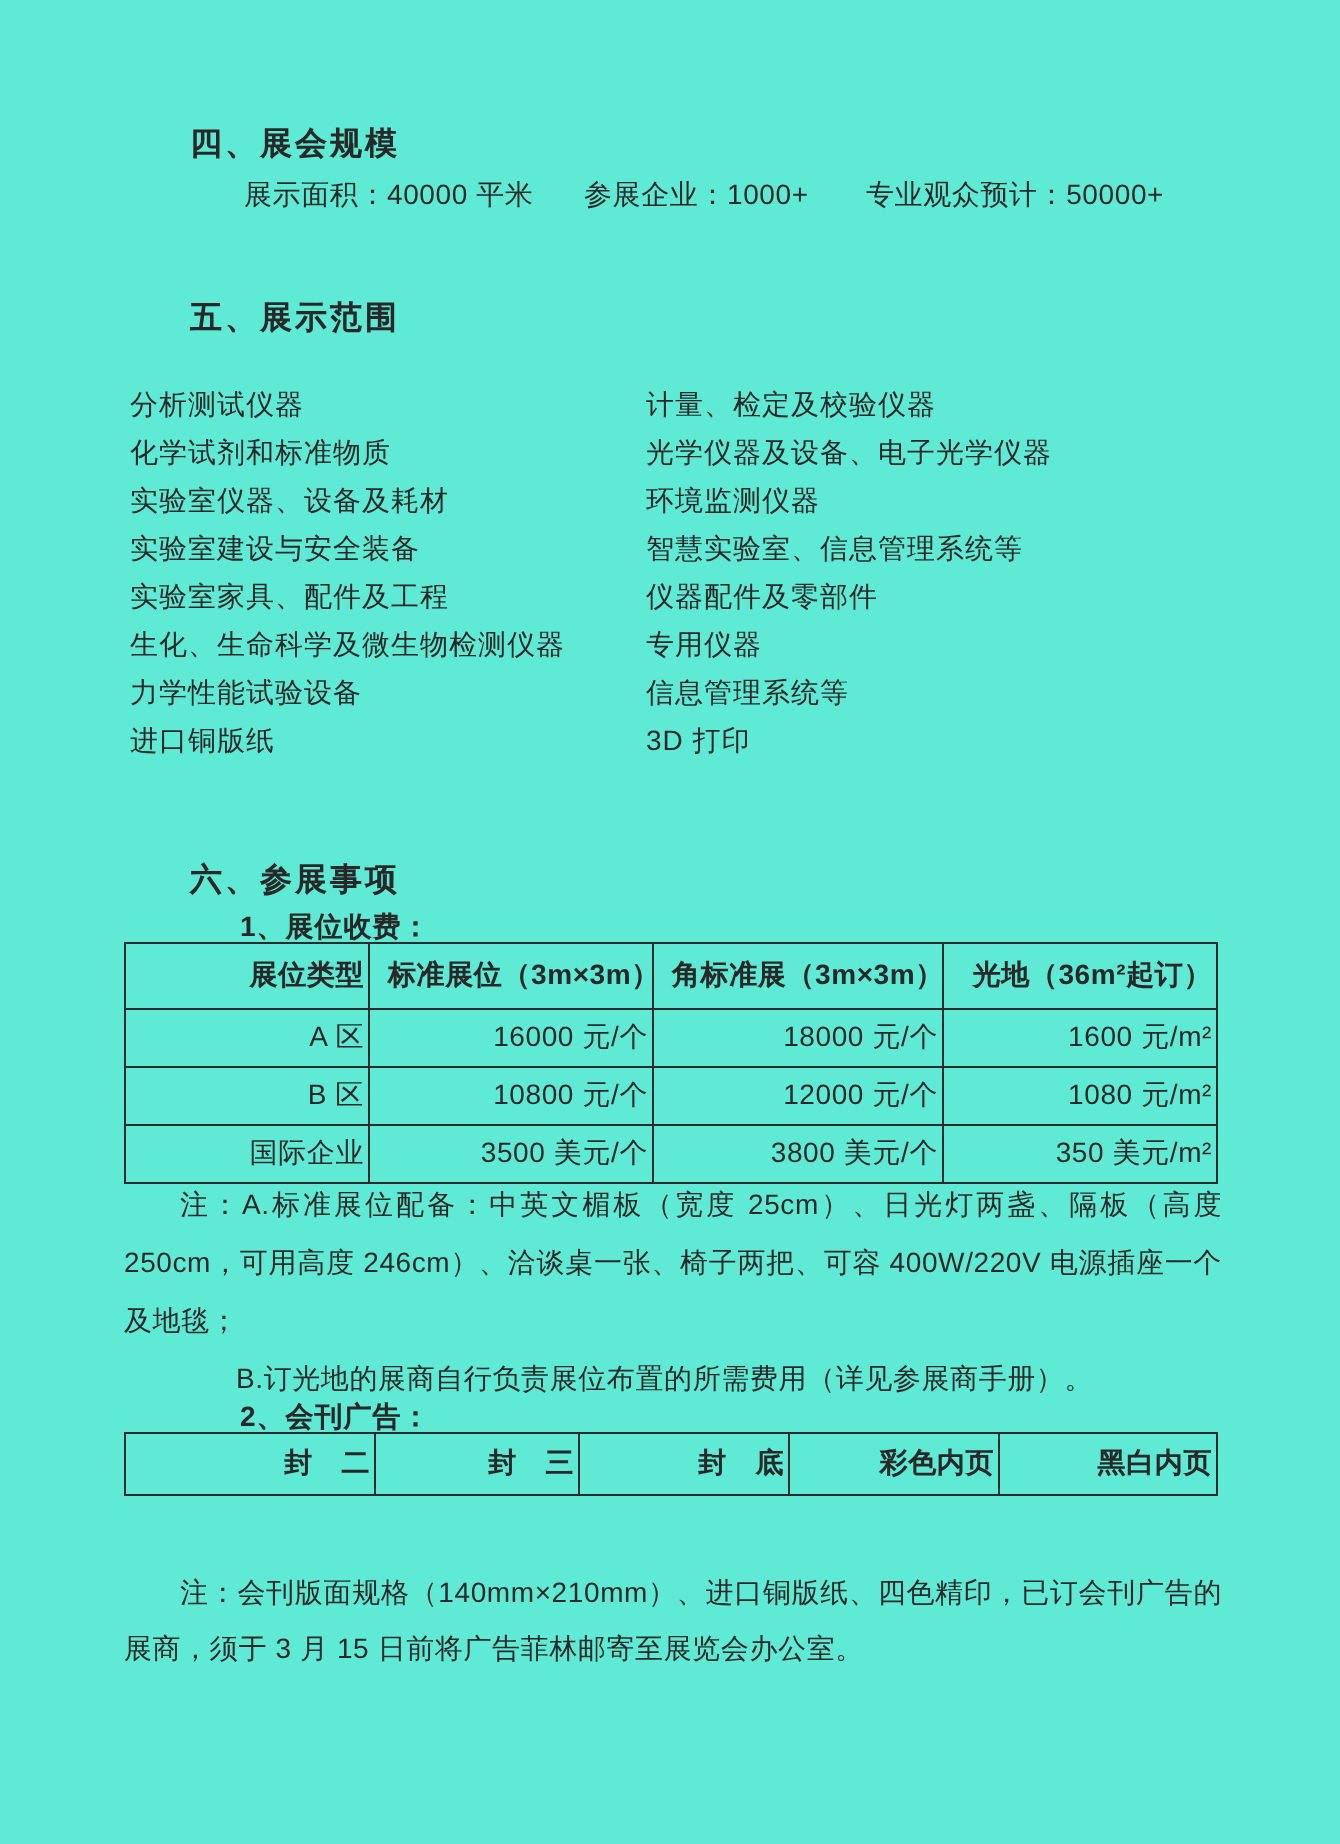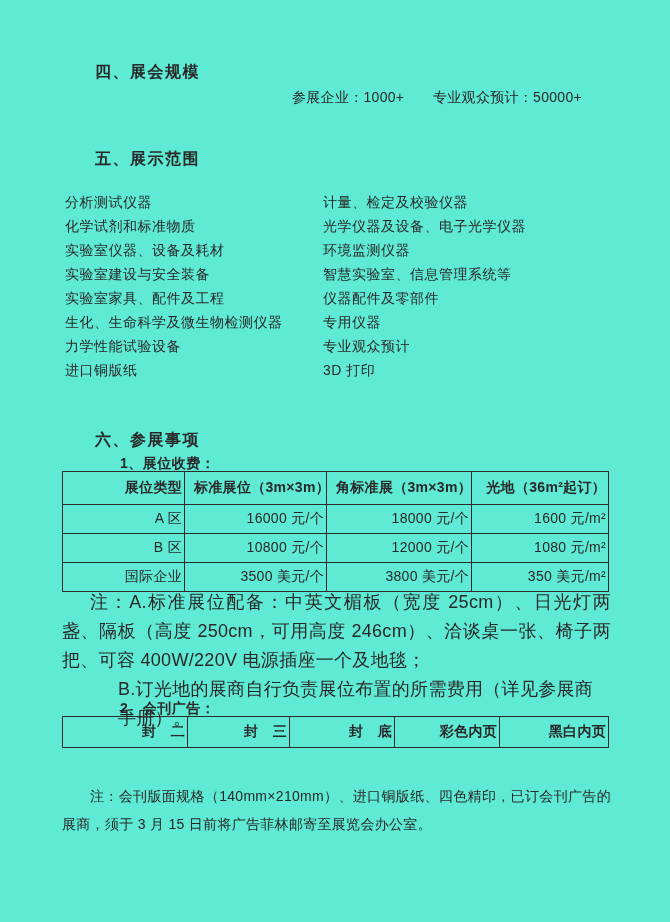--- a/index.html
+++ b/index.html
@@ -32,57 +32,58 @@
     border:1.5px solid #2b2b2b;text-align:right;vertical-align:middle;
     padding:0 2px 0 9px;letter-spacing:.3px;white-space:nowrap;overflow:hidden;
   }
   th{font-weight:bold}
   .t1{top:471px;width:546px}
   .t1 th{height:32px}
   .t1 td{height:28px}
   .t2{top:716px;width:546px}
   .t2 th{height:30px}
   .t2 td{height:32px}
-  .notes{position:absolute;left:62px;top:588px;width:549px;font-size:18px;line-height:29px}
+  .notes{position:absolute;left:62px;top:588px;width:549px;font-size:14px;line-height:29px}
   .note-a{margin:0;text-indent:28px;text-align:justify;letter-spacing:.3px}
   .note-b{margin:0;padding-left:56px;letter-spacing:.3px}
   .note2{
     position:absolute;left:62px;top:782px;width:549px;margin:0;
     font-size:14px;line-height:28px;text-indent:28px;text-align:justify;letter-spacing:.3px;
   }
 </style>
 </head>
 <body>
 
 <div class="page">
 
   <div class="h-sec h4">四、展会规模</div>
 
   <div class="stats">
+    <span class="stat-0">展示面积：40000 平米</span>
     <span class="stat-1">参展企业：1000+</span>
     <span class="stat-2">专业观众预计：50000+</span>
   </div>
 
   <div class="h-sec h5">五、展示范围</div>
 
   <div class="scope">
     <div>分析测试仪器</div>
     <div>计量、检定及校验仪器</div>
     <div>化学试剂和标准物质</div>
     <div>光学仪器及设备、电子光学仪器</div>
     <div>实验室仪器、设备及耗材</div>
     <div>环境监测仪器</div>
     <div>实验室建设与安全装备</div>
     <div>智慧实验室、信息管理系统等</div>
     <div>实验室家具、配件及工程</div>
     <div>仪器配件及零部件</div>
     <div>生化、生命科学及微生物检测仪器</div>
     <div>专用仪器</div>
     <div>力学性能试验设备</div>
-    <div>专业观众预计</div>
+    <div>信息管理系统等</div>
     <div>进口铜版纸</div>
     <div>3D 打印</div>
   </div>
 
   <div class="h-sec h6">六、参展事项</div>
 
   <div class="sub sub1">1、展位收费：</div>
 
   <table class="t1">
     <colgroup>

